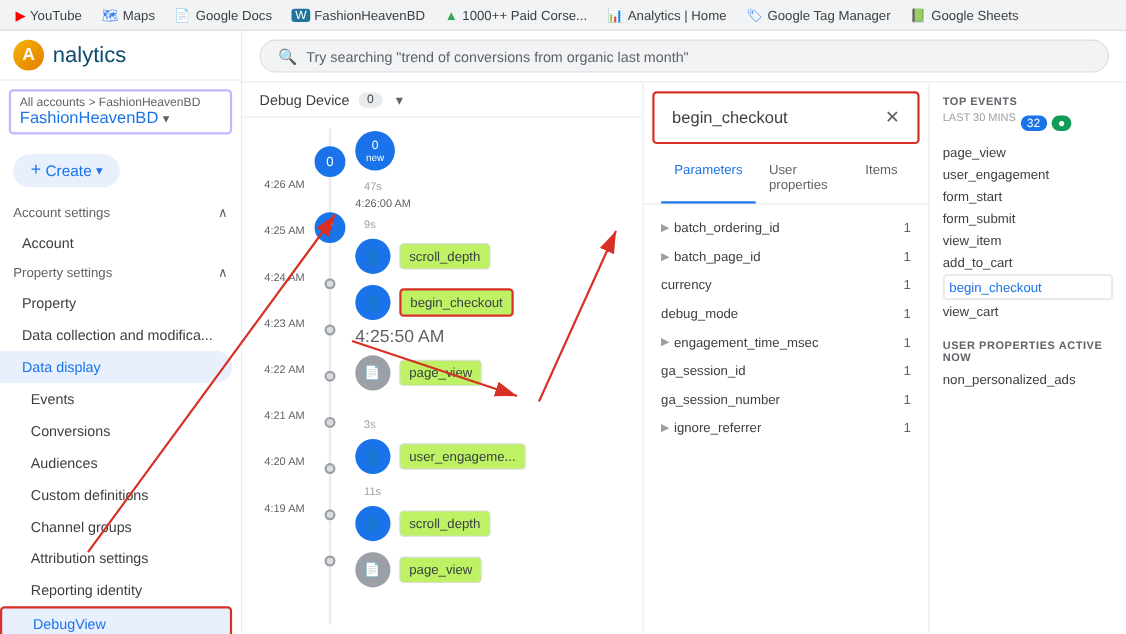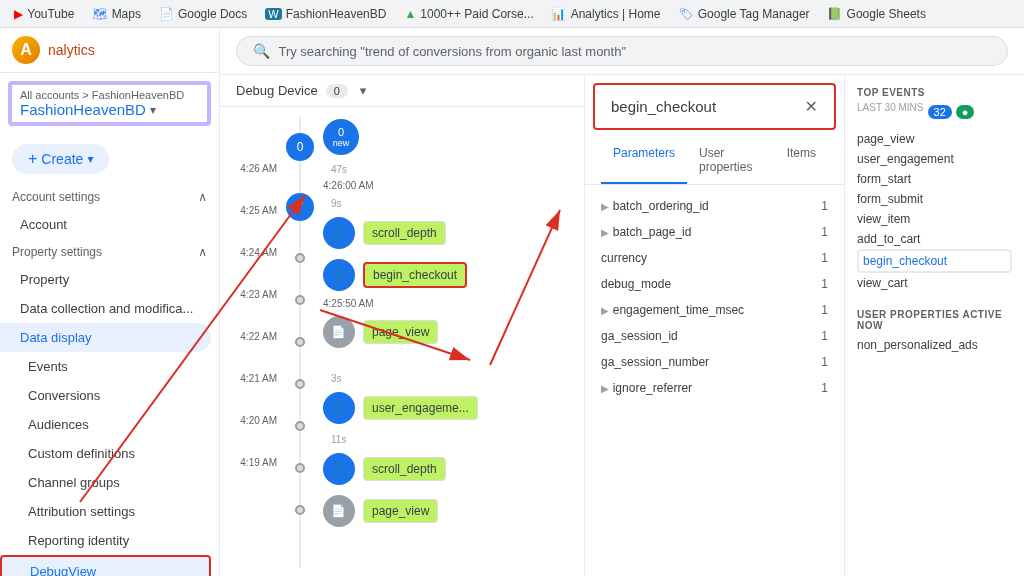--- a/index.html
+++ b/index.html
@@ -47,22 +47,22 @@
       border-radius: 50%;
       display: flex;
       align-items: center;
       justify-content: center;
       color: white;
       font-size: 14px;
       font-weight: bold;
       flex-shrink: 0;
     }
     .analytics-title {
-      font-size: 14px;
-      color: #c2410c;
+      font-size: 20px;
+      color: #0c4a6e;
       font-weight: 400;
     }
 
     
     .property-selector {
       padding: 8px 12px;
       border-bottom: 1px solid #e8eaed;
       flex-shrink: 0;
     }
     .property-all-accounts {
@@ -478,21 +478,21 @@
 
   <div class="sidebar">
 
     <div style="display:flex;align-items:center;padding:8px 12px;gap:8px;border-bottom:1px solid #e8eaed;">
       <div class="analytics-logo">
         <span style="font-size:16px;font-weight:bold;color:white;">A</span>
       </div>
       <span class="analytics-title">nalytics</span>
     </div>
 
-    <div class="property-selector" style="border:4px solid #c4b5fd;border-radius:4px;margin:8px;padding:4px 8px;">
+    <div class="property-selector" style="border:2px solid #c4b5fd;border-radius:4px;margin:8px;padding:4px 8px;">
       <div class="property-all-accounts">All accounts &gt; FashionHeavenBD</div>
       <div class="property-name" style="border:none;padding:0;font-size:15px;">
         <span>FashionHeavenBD</span>
         <span class="chevron">▾</span>
       </div>
     </div>
 
     <button class="create-btn">
       <span style="font-size:16px;">+</span>
       <span>Create</span>
@@ -612,21 +612,21 @@
             <div class="event-row">
               <div class="event-bubble">👤</div>
               <div class="event-name">scroll_depth</div>
             </div>
 
             <div class="event-row">
               <div class="event-bubble">👤</div>
               <div class="event-name highlighted" style="border:2px solid #d93025;">begin_checkout</div>
             </div>
 
-            <div style="font-size:10px;color:#5f6368;padding:2px 8px;">4:25:50 AM</div>
+            <div style="font-size:16px;color:#5f6368;padding:2px 8px;">4:25:50 AM</div>
 
             <div class="event-row">
               <div class="event-bubble" style="background:#9aa0a6;font-size:12px;color:white;">📄</div>
               <div class="event-name">page_view</div>
             </div>
 
             <div style="padding:2px 8px;margin-top:15px;">
               <span class="gap-label">3s</span>
             </div>
 

